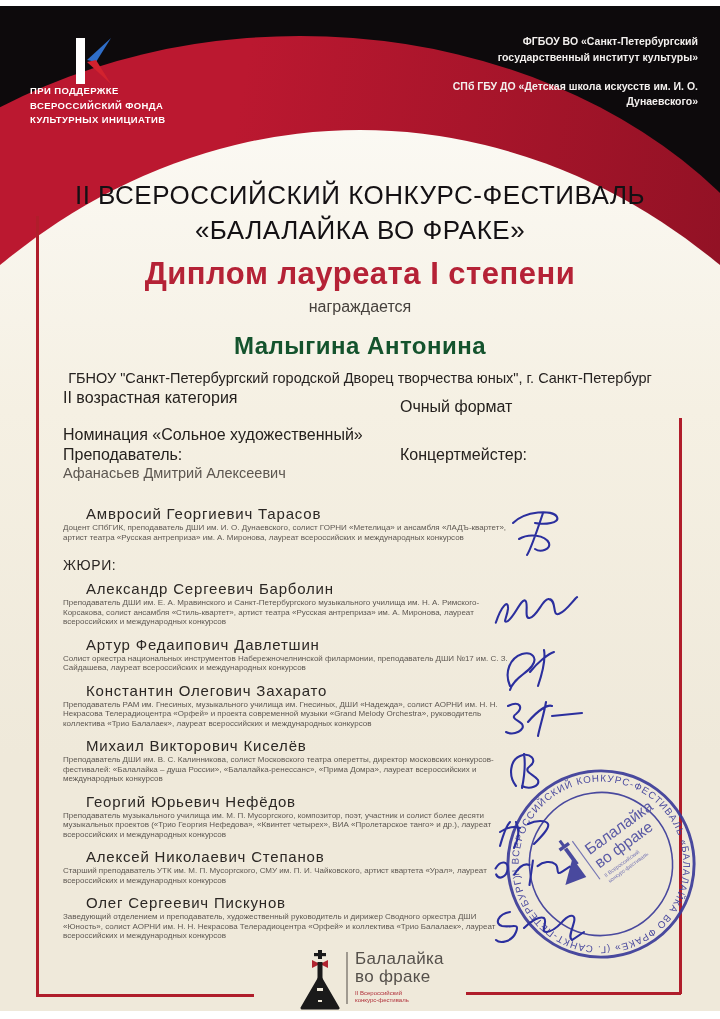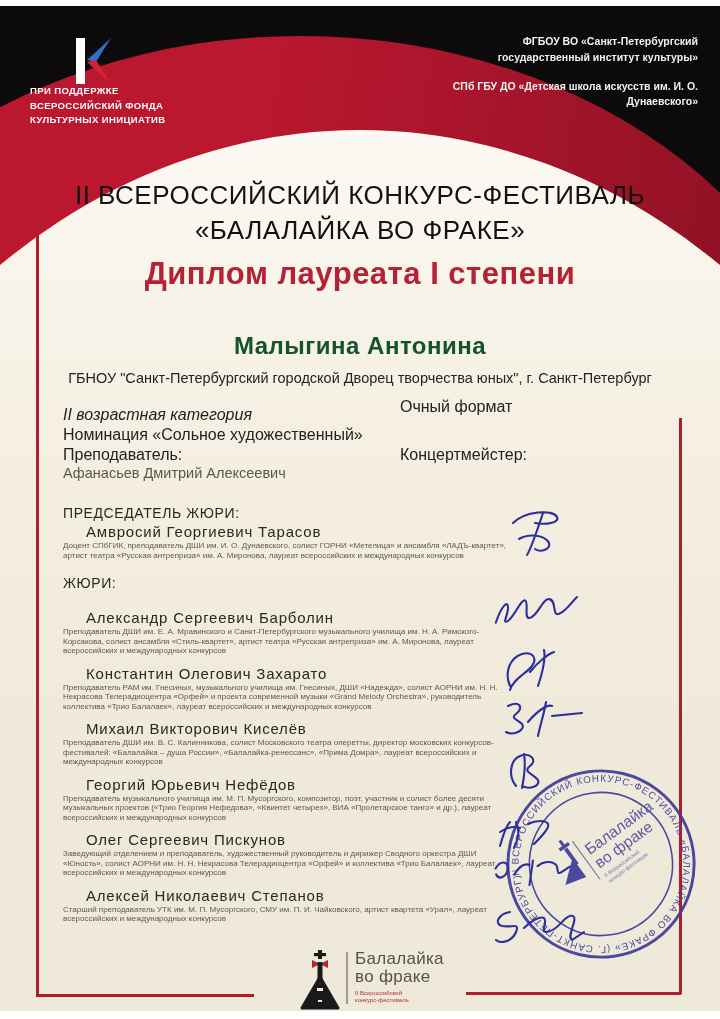--- a/index.html
+++ b/index.html
@@ -73,61 +73,65 @@
     <div class="orgs">
       <div class="org">ФГБОУ ВО «Санкт-Петербургский государственный институт культуры»</div>
       <div class="org">СПб ГБУ ДО «Детская школа искусств им. И. О. Дунаевского»</div>
     </div>
 
     <div class="center fest-title">
       <div>II ВСЕРОССИЙСКИЙ КОНКУРС-ФЕСТИВАЛЬ</div>
       <div>«БАЛАЛАЙКА ВО ФРАКЕ»</div>
     </div>
     <div class="center award">Диплом лауреата I степени</div>
+    <div class="center awarded-to">награждается</div>
     <div class="center recipient-name">Малыгина Антонина</div>
     <div class="center recipient-org">ГБНОУ "Санкт-Петербургский городской Дворец творчества юных", г. Санкт-Петербург</div>
 
-    <div class="detail" style="left:63px;top:400px;font-style:italic;">II возрастная категория</div>
+    <div class="detail" style="left:63px;top:383px;">II возрастная категория</div>
     <div class="detail" style="left:400px;top:392px;">Очный формат</div>
     <div class="detail" style="left:63px;top:420px;">Номинация «Сольное художественный»</div>
     <div class="detail" style="left:63px;top:440px;">Преподаватель:</div>
     <div class="detail muted" style="left:63px;top:459px;">Афанасьев Дмитрий Алексеевич</div>
     <div class="detail" style="left:400px;top:440px;">Концертмейстер:</div>
 
     <div class="jury">
       <div class="chairman-block">
-        <div class="jury-label">ПРЕДСЕДАТЕЛЬ ЖЮРИ:</div>
         <div class="jury-name">Амвросий Георгиевич Тарасов</div>
         <div class="jury-desc">Доцент СПбГИК, преподаватель ДШИ им. И. О. Дунаевского, солист ГОРНИ «Метелица» и ансамбля «ЛАДЪ-квартет», артист театра «Русская антреприза» им. А. Миронова, лауреат всероссийских и международных конкурсов</div>
       </div>
-      <div class="jury-label" style="margin-bottom:16px;">ЖЮРИ:</div>
+      <div class="jury-label" style="margin-bottom:5px;">ЖЮРИ:</div>
 
       <div class="jury-entry">
         <div class="jury-name">Александр Сергеевич Барболин</div>
         <div class="jury-desc">Преподаватель ДШИ им. Е. А. Мравинского и Санкт-Петербургского музыкального училища им. Н. А. Римского-Корсакова, солист ансамбля «Стиль-квартет», артист театра «Русская антреприза» им. А. Миронова, лауреат всероссийских и международных конкурсов</div>
       </div>
       <div class="jury-entry">
+        <div class="jury-name">Артур Федаипович Давлетшин</div>
+        <div class="jury-desc">Солист оркестра национальных инструментов Набережночелнинской филармонии, преподаватель ДШИ №17 им. С. З. Сайдашева, лауреат всероссийских и международных конкурсов</div>
+      </div>
+      <div class="jury-entry">
         <div class="jury-name">Константин Олегович Захарато</div>
         <div class="jury-desc">Преподаватель РАМ им. Гнесиных, музыкального училища им. Гнесиных, ДШИ «Надежда», солист АОРНИ им. Н. Н. Некрасова Телерадиоцентра «Орфей» и проекта современной музыки «Grand Melody Orchestra», руководитель коллектива «Трио Балалаек», лауреат всероссийских и международных конкурсов</div>
       </div>
       <div class="jury-entry">
         <div class="jury-name">Михаил Викторович Киселёв</div>
         <div class="jury-desc">Преподаватель ДШИ им. В. С. Калинникова, солист Московского театра оперетты, директор московских конкурсов-фестивалей: «Балалайка – душа России», «Балалайка-ренессанс», «Прима Домра», лауреат всероссийских и международных конкурсов</div>
       </div>
       <div class="jury-entry">
         <div class="jury-name">Георгий Юрьевич Нефёдов</div>
         <div class="jury-desc">Преподаватель музыкального училища им. М. П. Мусоргского, композитор, поэт, участник и солист более десяти музыкальных проектов («Трио Георгия Нефедова», «Квинтет четырех», ВИА «Пролетарское танго» и др.), лауреат всероссийских и международных конкурсов</div>
       </div>
       <div class="jury-entry">
+        <div class="jury-name">Алексей Николаевич Степанов</div>
+        <div class="jury-desc">Старший преподаватель УТК им. М. П. Мусоргского, СМУ им. П. И. Чайковского, артист квартета «Урал», лауреат всероссийских и международных конкурсов</div>
+      </div>
+      <div class="jury-entry">
         <div class="jury-name">Олег Сергеевич Пискунов</div>
         <div class="jury-desc">Заведующий отделением и преподаватель, художественный руководитель и дирижер Сводного оркестра ДШИ «Юность», солист АОРНИ им. Н. Н. Некрасова Телерадиоцентра «Орфей» и коллектива «Трио Балалаек», лауреат всероссийских и международных конкурсов</div>
-      </div>
-      <div class="jury-entry">
-        <div class="jury-name">Алексей Николаевич Степанов</div>
-        <div class="jury-desc">Старший преподаватель УТК им. М. П. Мусоргского, СМУ им. П. И. Чайковского, артист квартета «Урал», лауреат всероссийских и международных конкурсов</div>
       </div>
     </div>
 
     <div class="line" style="left:36px;top:210px;width:2.5px;height:781px;"></div>
     <div class="line" style="left:679px;top:412px;width:2.5px;height:576px;"></div>
     <div class="line" style="left:36px;top:988px;width:218px;height:2.5px;"></div>
     <div class="line" style="left:466px;top:986px;width:215px;height:2.5px;"></div>
 
     <svg class="stamp" viewBox="0 0 200 200">
       <circle cx="100" cy="100" r="95" fill="none" stroke="#3c3c99" stroke-width="3"></circle>

